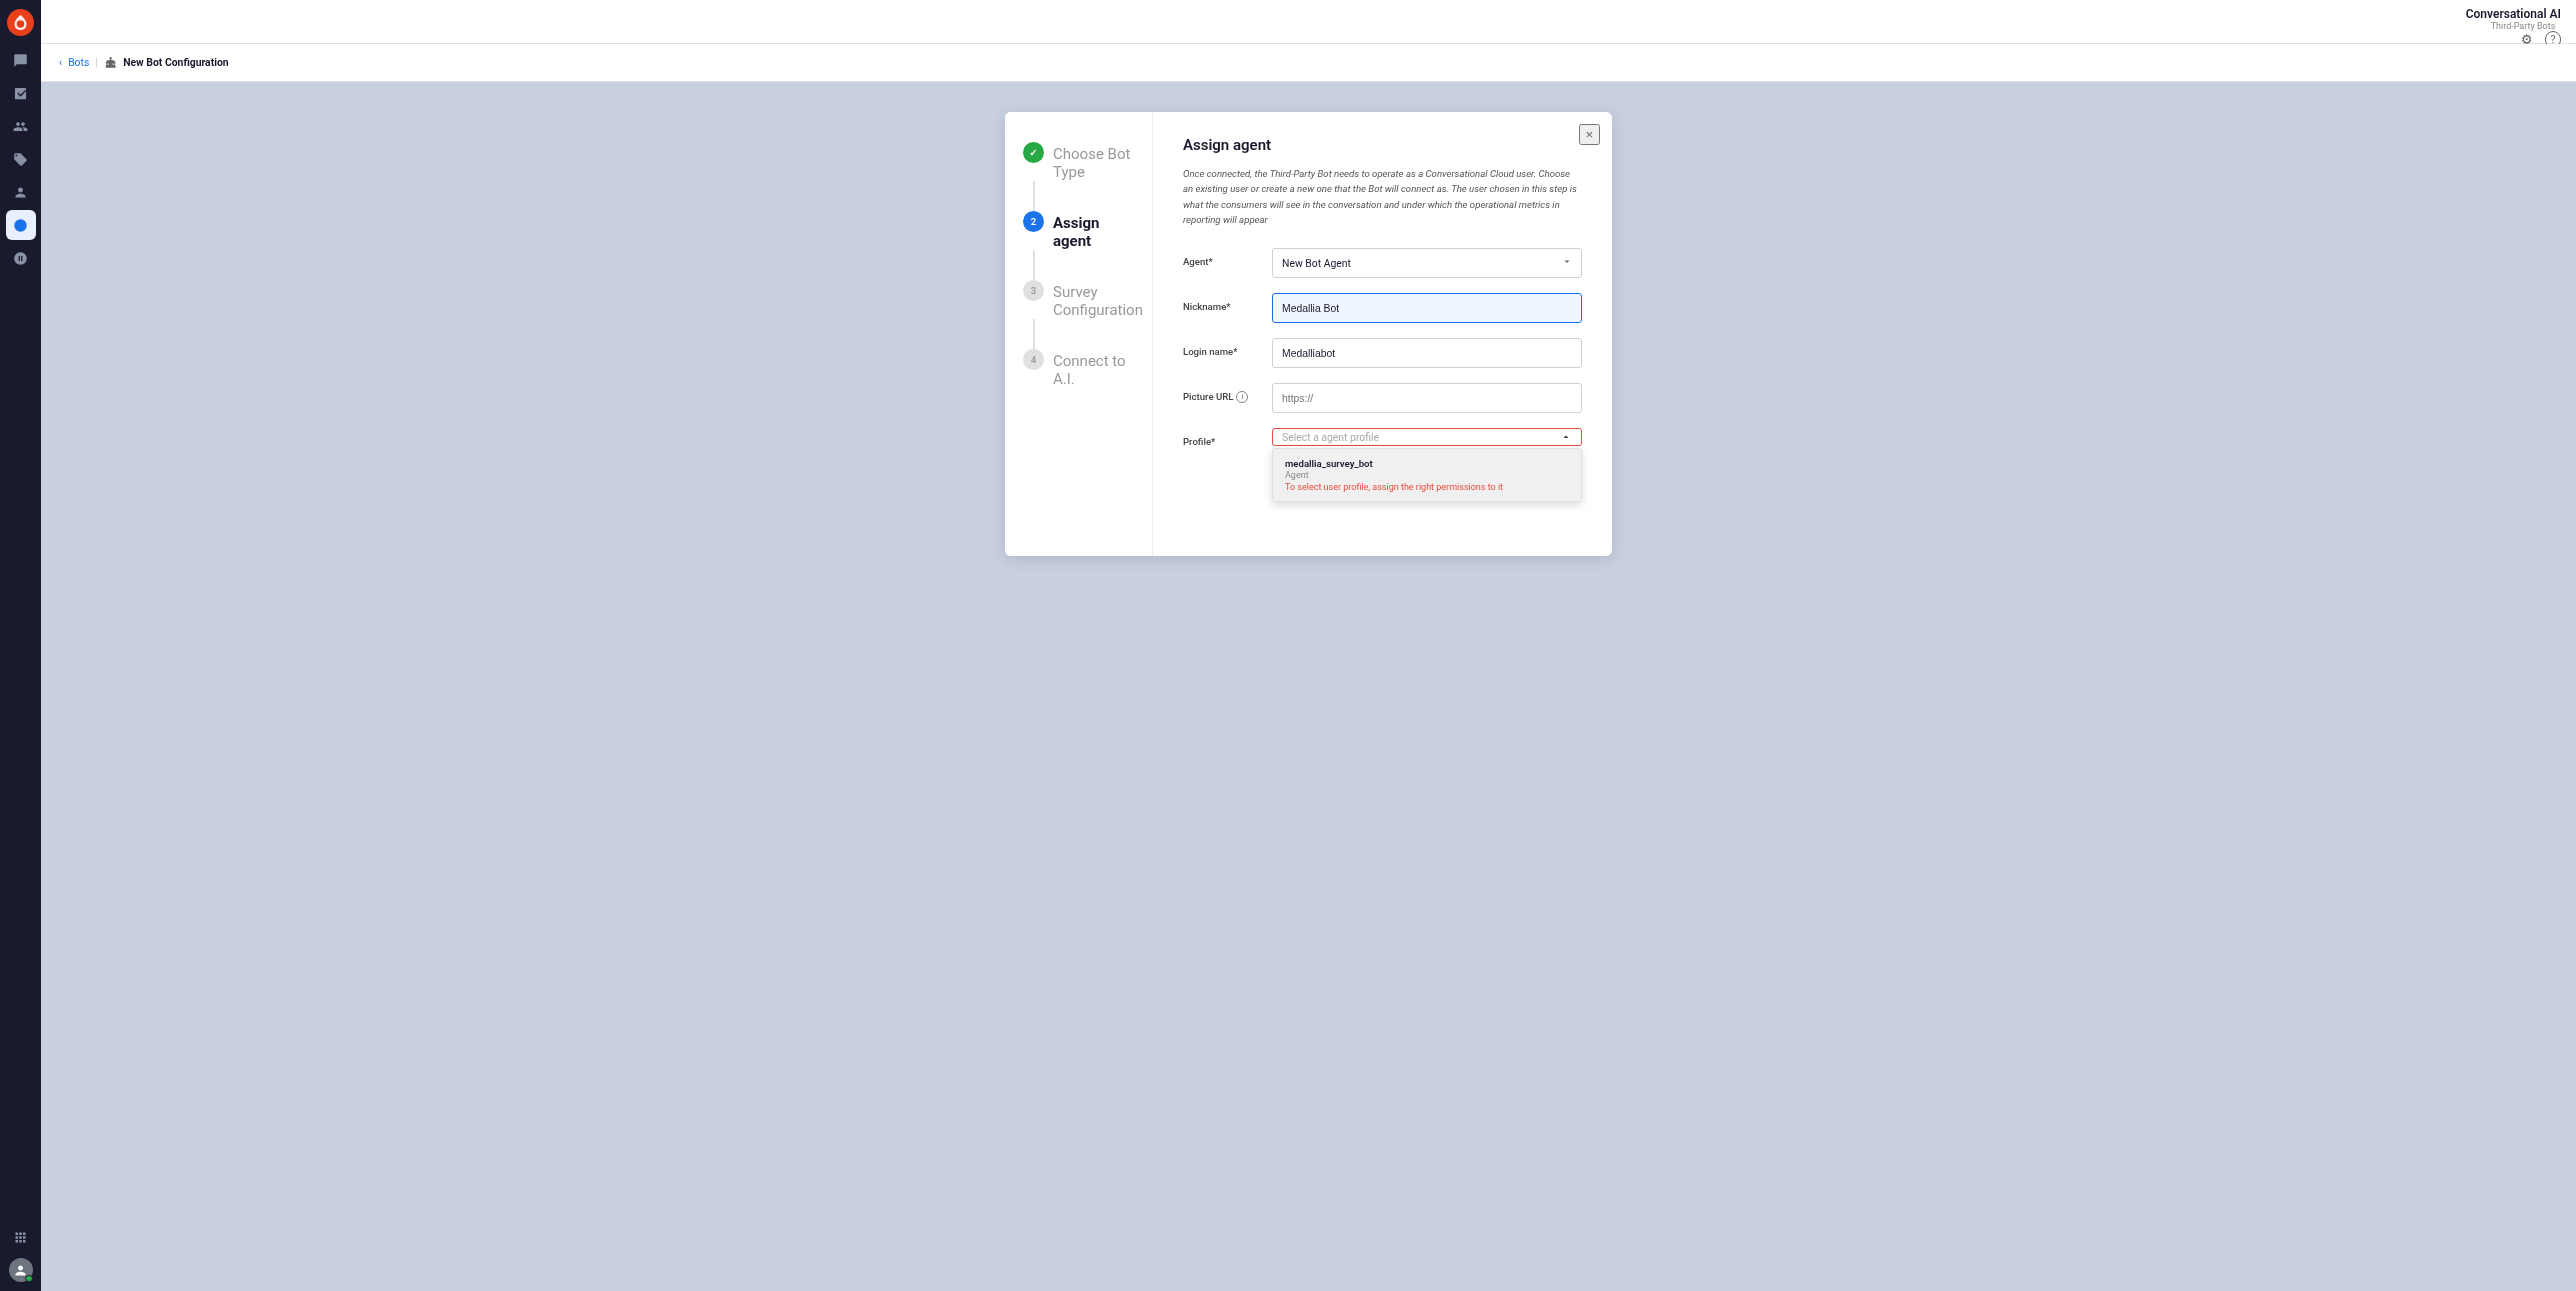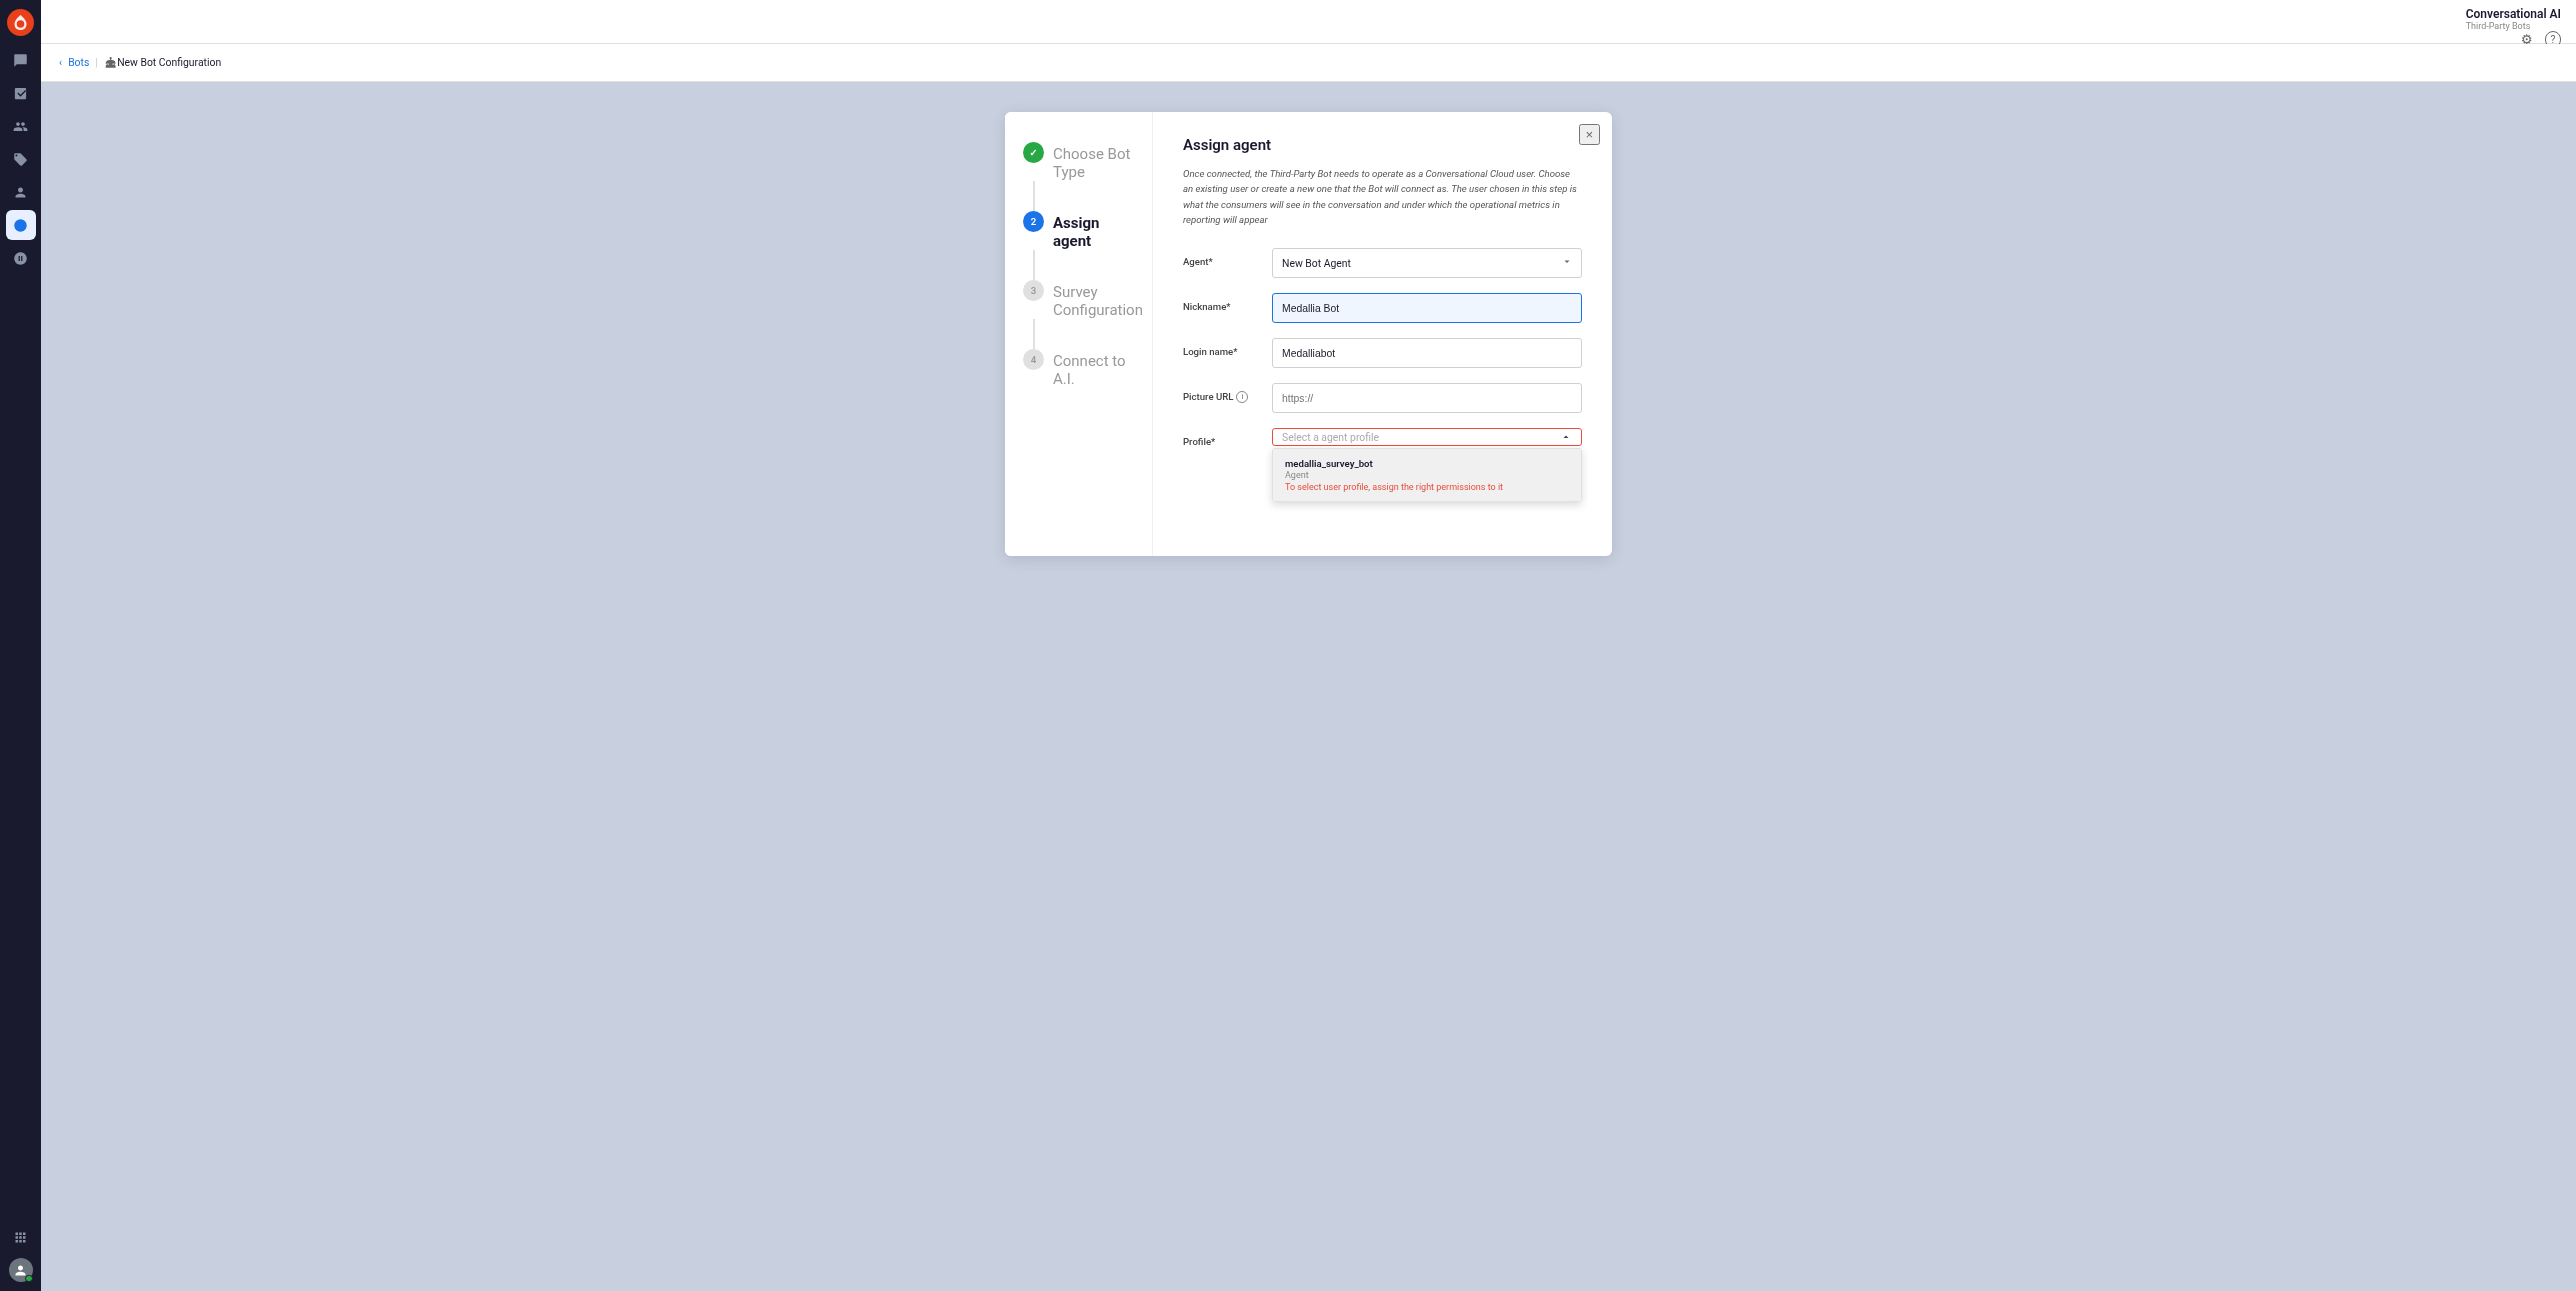--- a/index.html
+++ b/index.html
@@ -21,29 +21,29 @@
     .avatar { width: 24px; height: 24px; border-radius: 50%; background: #6c757d; display: flex; align-items: center; justify-content: center; color: #fff; font-size: 9.6px; }
     .avatar-dot { position: absolute; bottom: 0; right: 0; width: 7.4px; height: 7.4px; background: #28a745; border-radius: 50%; border: 1.5px solid #1a1a2e; }
 
     
     .main-area { flex: 1; display: flex; flex-direction: column; overflow: hidden; }
 
     
     .top-header { background: #fff; border-bottom: 0.7px solid #e0e0e0; padding: 7.4px 15px; display: flex; align-items: flex-end; justify-content: space-between; height: 44px; flex-shrink: 0; flex-direction: column; }
     .header-left { display: flex; flex-direction: column; }
     .header-title { font-size: 12px; font-weight: 600; color: #1a1a2e; }
-    .header-subtitle { font-size: 9px; color: #888; }
+    .header-subtitle { font-size: 9px; color: #888; margin-left: 25px; }
     .header-right { display: flex; gap: 9px; align-items: center; }
     .header-icon { width: 15px; height: 15px; color: #666; cursor: pointer; }
 
     
     .breadcrumb-bar { background: #fff; border-bottom: 0.7px solid #e0e0e0; padding: 0 18px; height: 38px; display: flex; align-items: center; gap: 6px; flex-shrink: 0; }
     .breadcrumb-link { color: #1a73e8; font-size: 10.4px; cursor: pointer; display: flex; align-items: center; gap: 3px; }
     .breadcrumb-separator { color: #ccc; font-size: 10.4px; }
-    .breadcrumb-current { font-size: 10.4px; font-weight: 400; color: #1a1a2e; display: flex; align-items: center; }
+    .breadcrumb-current { font-size: 10.4px; font-weight: 700; color: #1a1a2e; display: flex; align-items: center; gap: 6px; }
 
     
     .content-area { flex: 1; background: #c8d0e0; display: flex; align-items: flex-start; justify-content: center; padding: 30px 15px; overflow-y: auto; }
 
     
     .wizard-container { display: flex; background: #fff; border-radius: 6px; box-shadow: 0 3px 15px rgba(0,0,0,0.12); min-height: 444px; width: 607px; overflow: visible; position: relative; }
 
     
     .stepper { width: 148px; padding: 30px 18px; background: #fff; border-right: 0.7px solid #f0f0f0; border-radius: 6px 0 0 6px; flex-shrink: 0; }
     .step-item { display: flex; align-items: flex-start; gap: 9px; margin-bottom: 0; }

